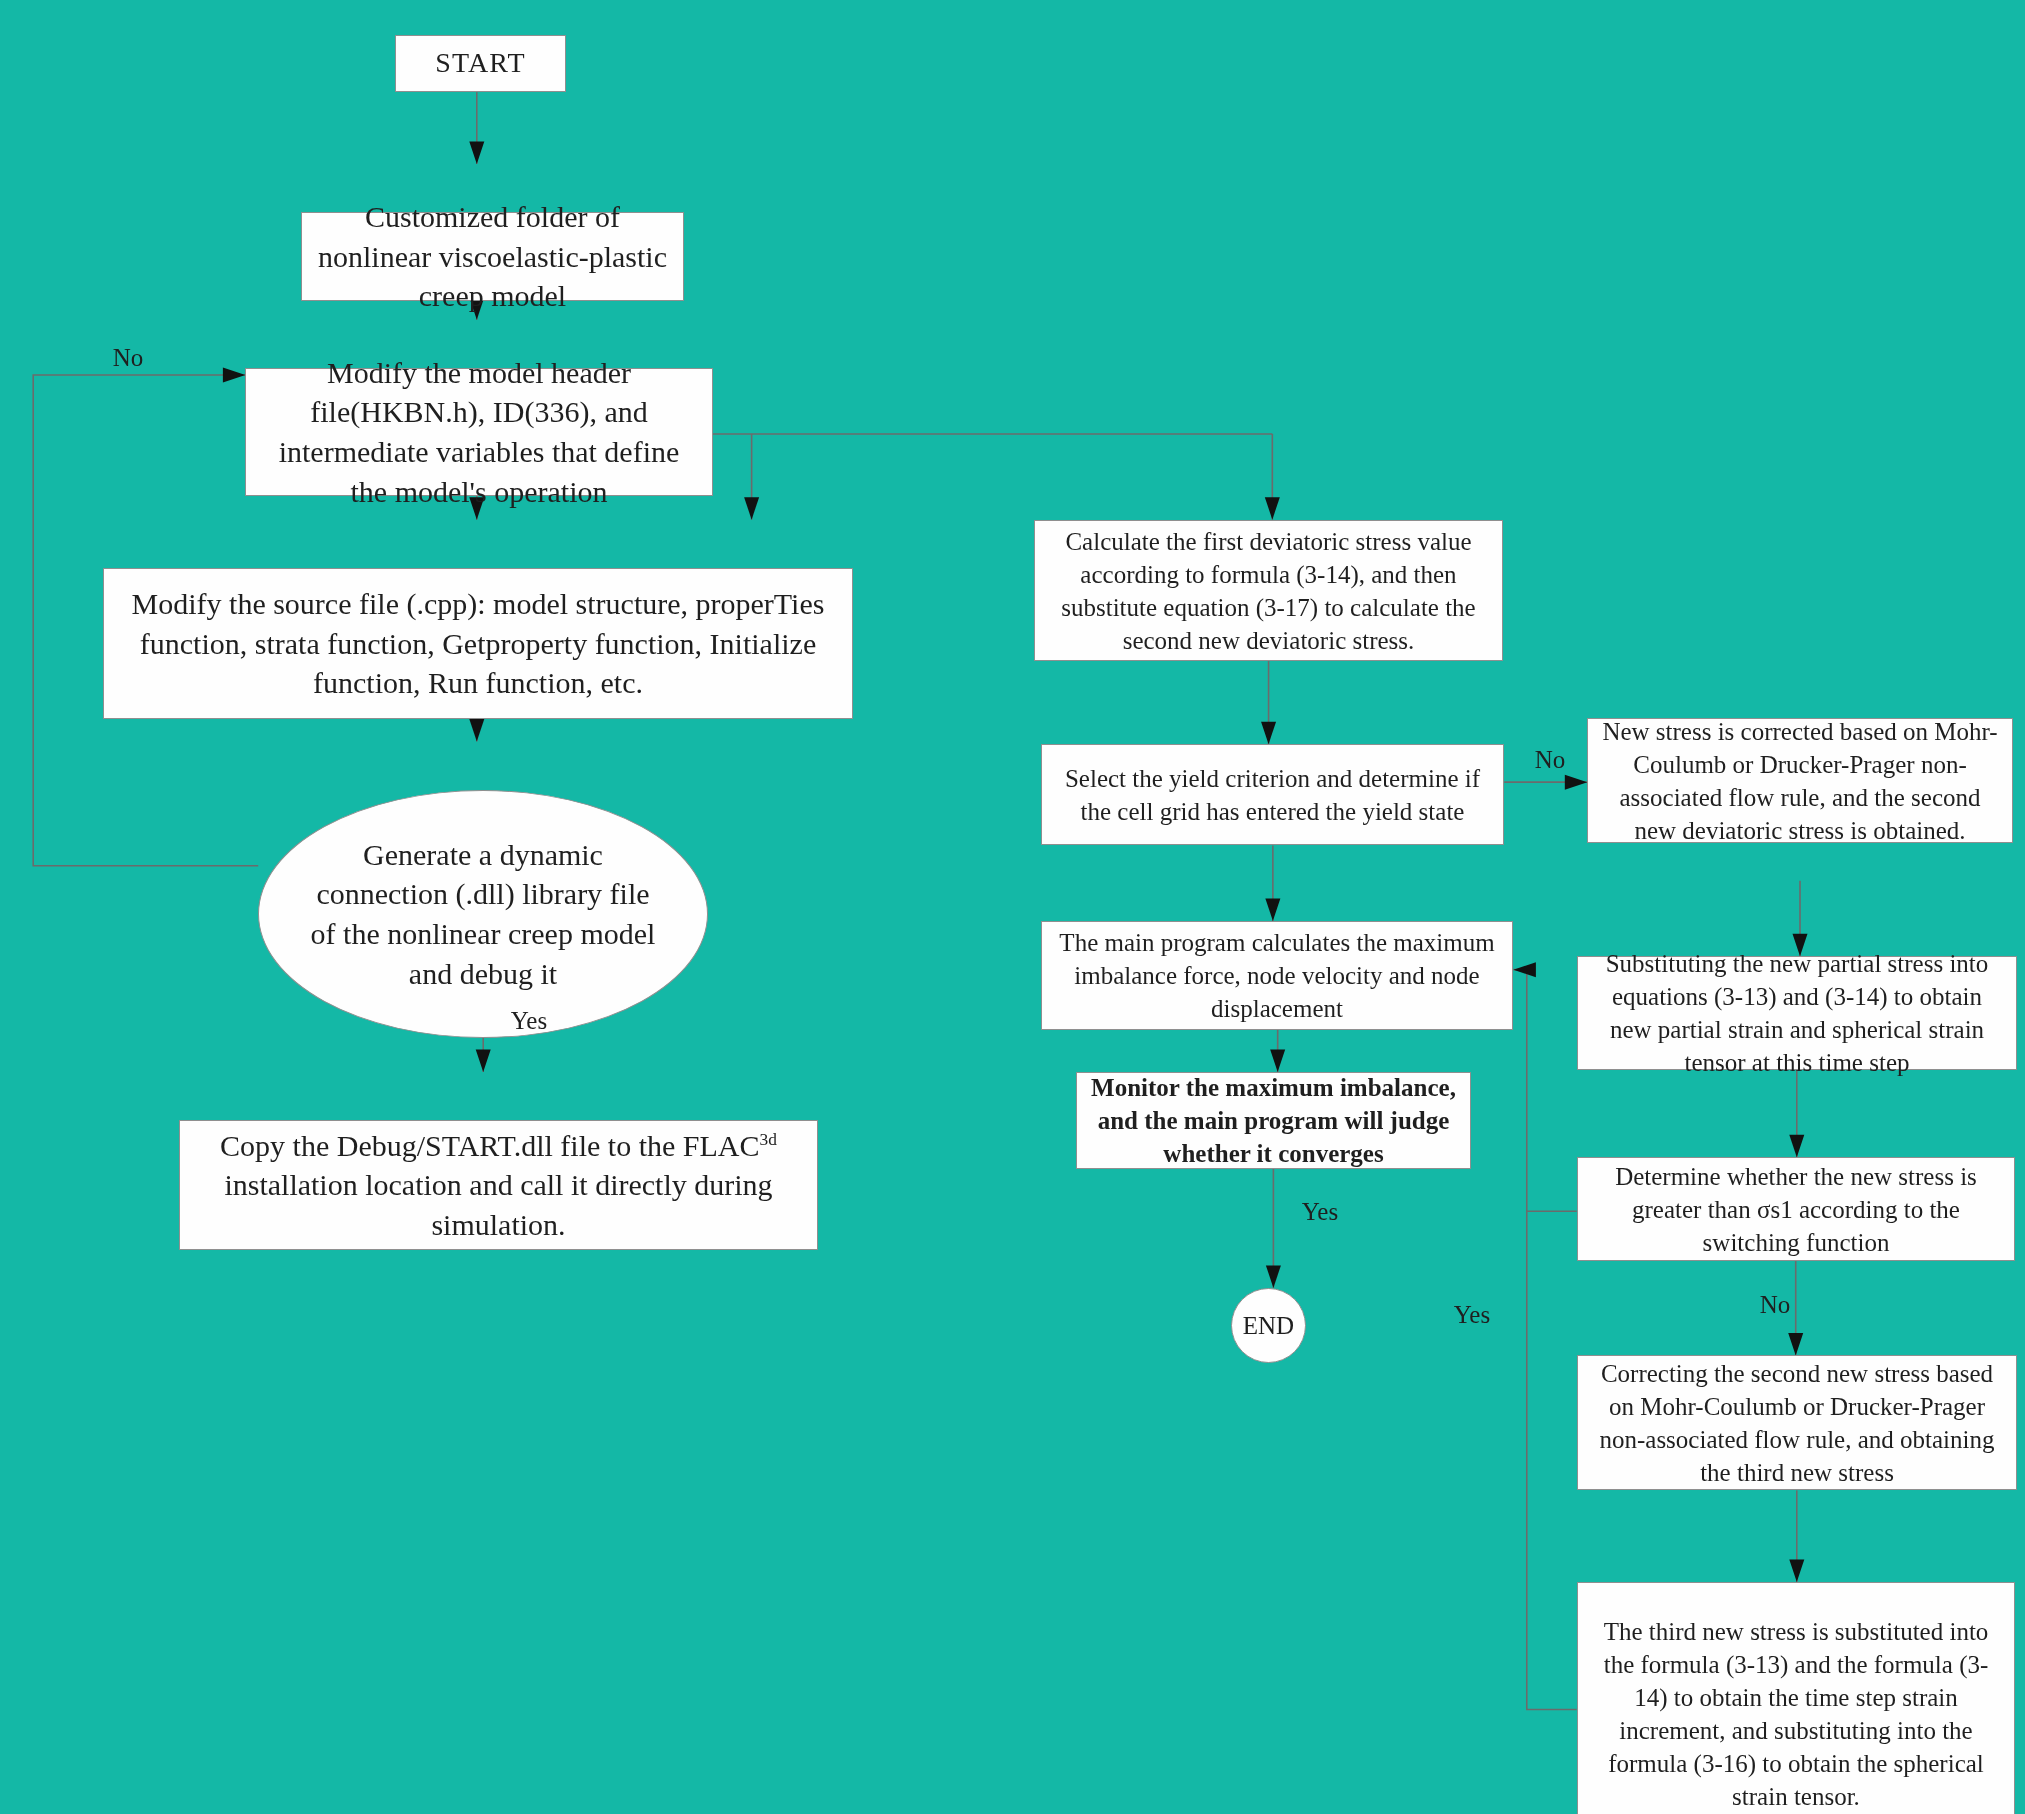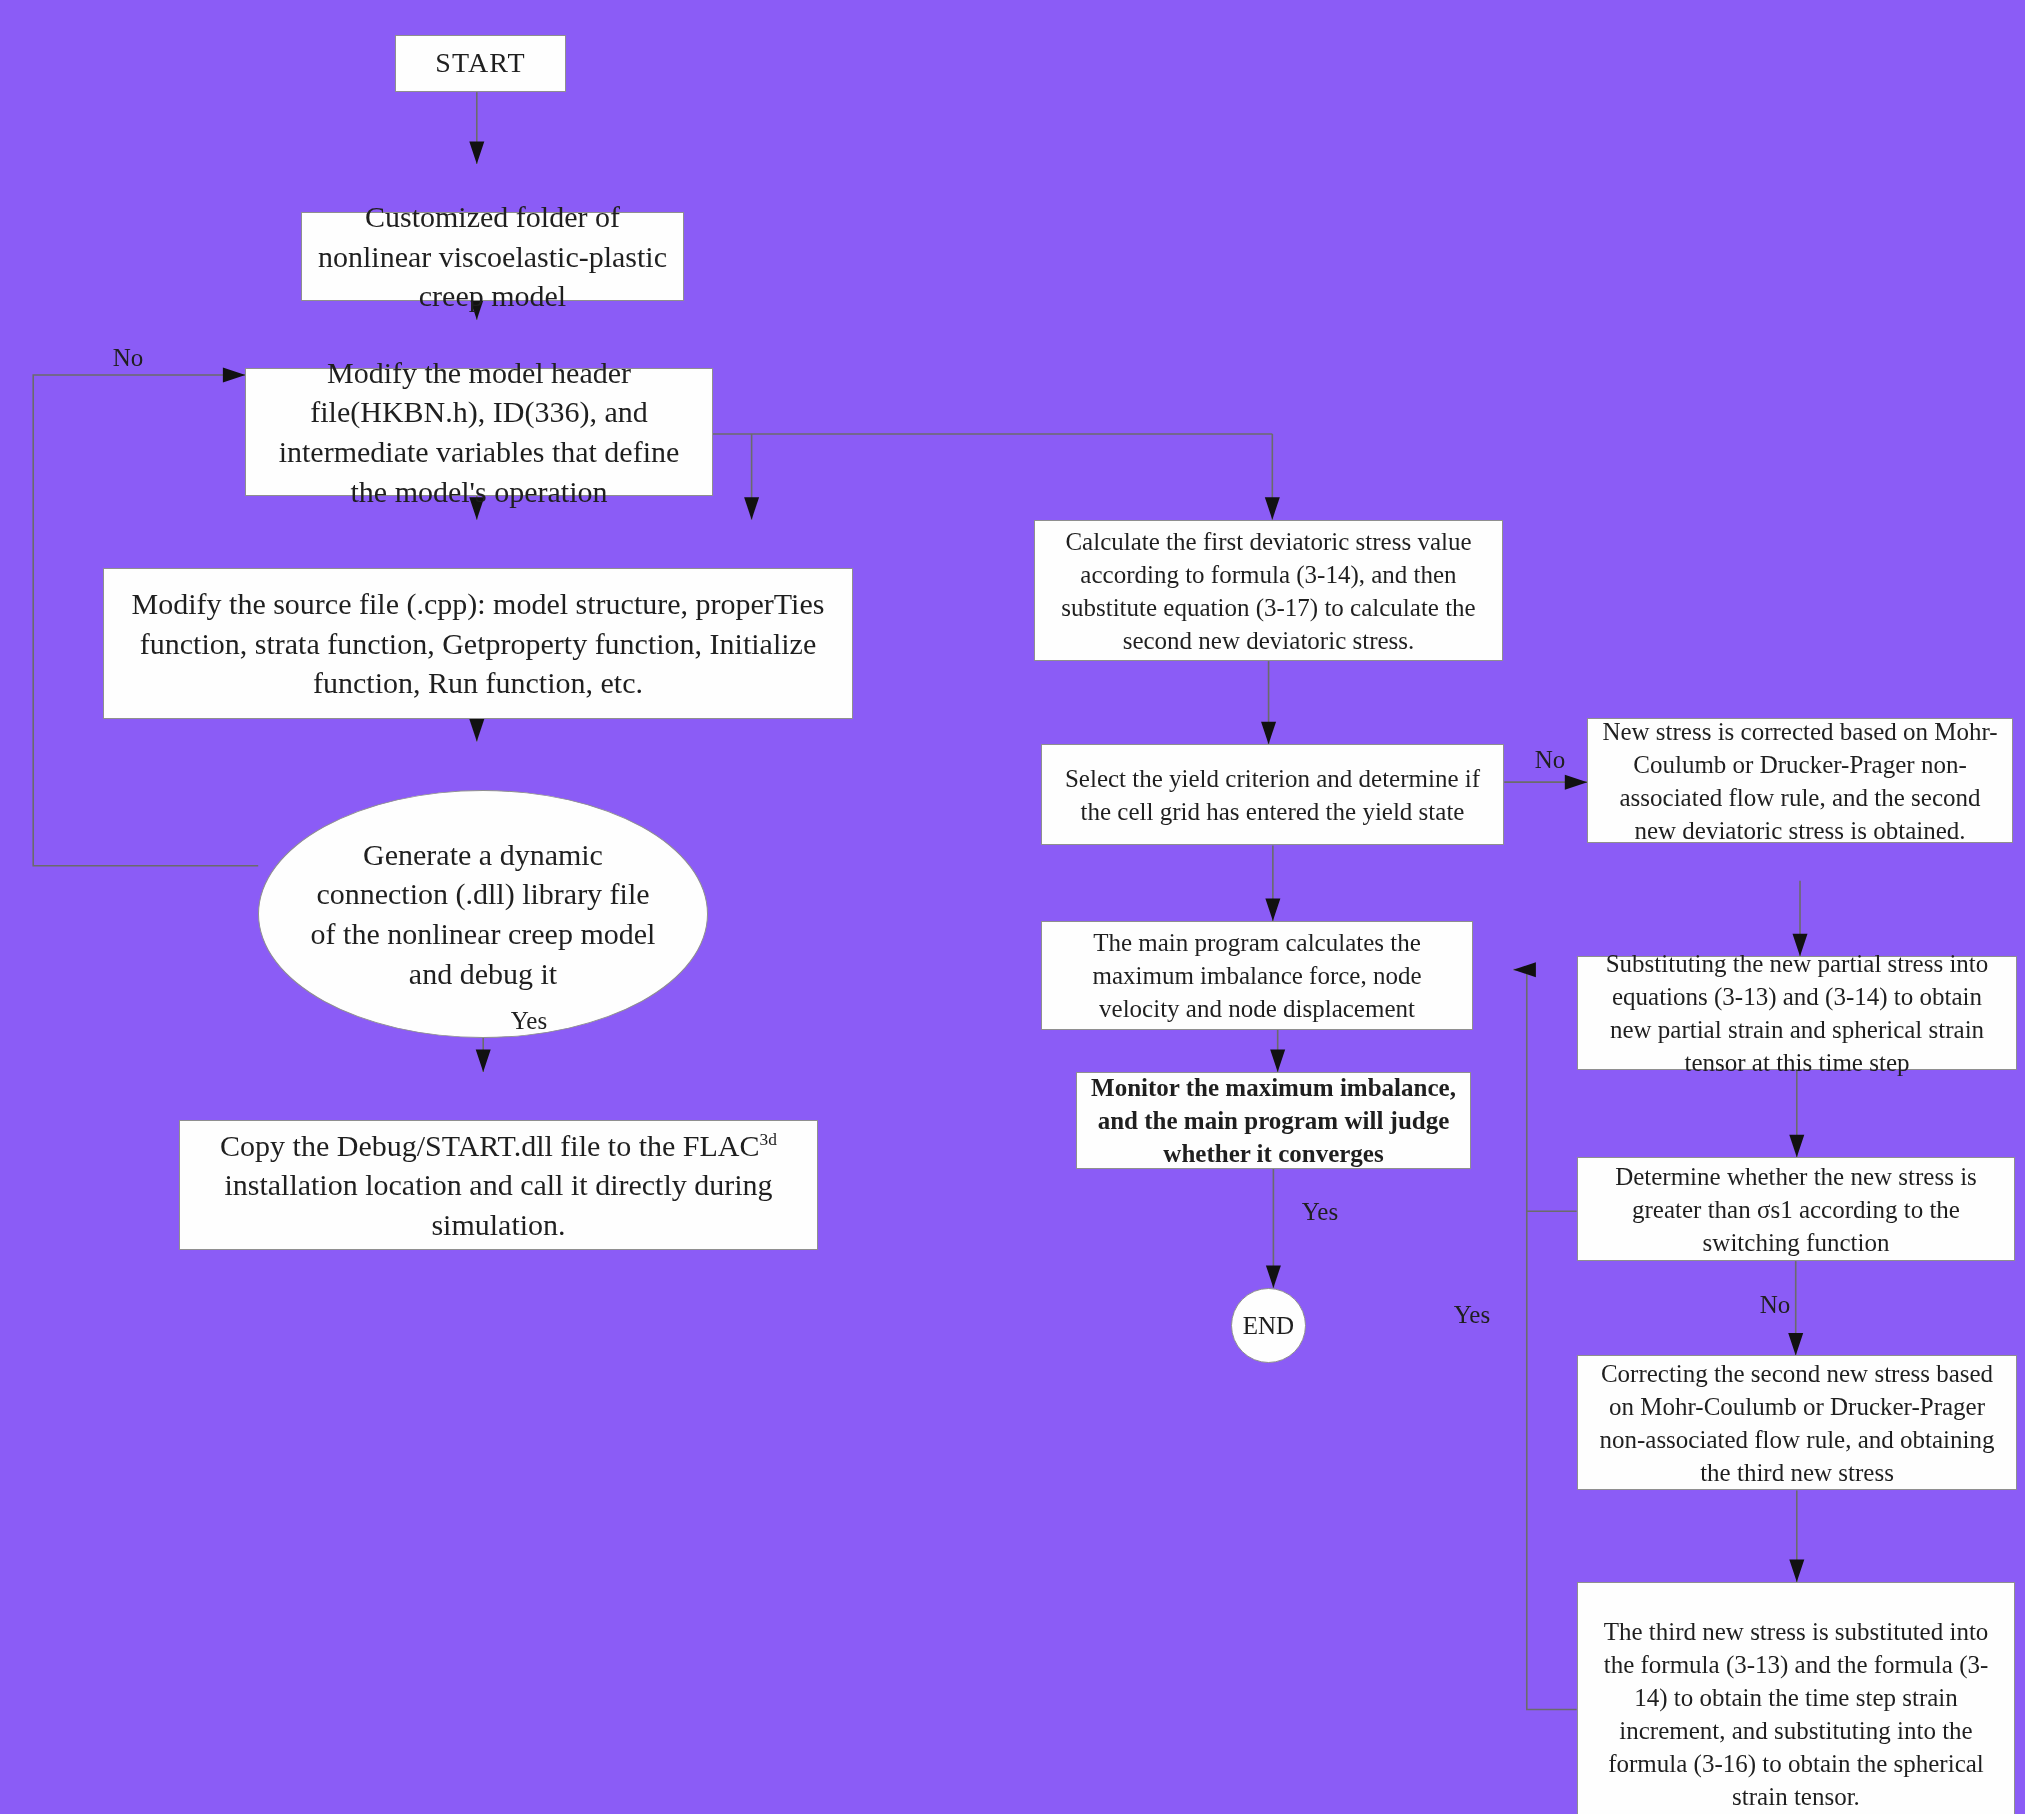--- a/index.html
+++ b/index.html
@@ -1,19 +1,19 @@
 <!DOCTYPE html>
 <html style="font-size:8.6px"><head>
 <meta charset="utf-8">
 <style>
   html,body{margin:0;padding:0;background:#ffffff;}
   .canvas{
     position:relative;
     width:2025px;height:1814px;
-    background:#8b5cf6;
+    background:#14b8a6;
     font-family:"Liberation Serif","DejaVu Serif",serif;
     color:#1f1f1f;
   }
   svg.wires{position:absolute;left:0;top:0;width:2025px;height:1814px;z-index:1;}
   .node{
     position:absolute;
     box-sizing:border-box;
     background:#fefefe;
     border:1.6px solid #8f8f8f;
     display:flex;align-items:center;justify-content:center;
@@ -132,21 +132,21 @@
   </div>
 
   <div class="node" style="left:1034px;top:520px;width:469px;height:141px;">
     <span>Calculate the first deviatoric stress value according to formula (3-14), and then substitute equation (3-17) to calculate the second new deviatoric stress.</span>
   </div>
 
   <div class="node" style="left:1041px;top:744px;width:463px;height:101px;">
     <span>Select the yield criterion and determine if the cell grid has entered the yield state</span>
   </div>
 
-  <div class="node" style="left:1041px;top:921px;width:432px;height:109px;">
+  <div class="node" style="left:1041px;top:921px;width:472px;height:109px;">
     <span>The main program calculates the maximum imbalance force, node velocity and node displacement</span>
   </div>
 
   <div class="node" style="left:1076px;top:1072px;width:395px;height:97px;font-weight:bold;">
     <span>Monitor the maximum imbalance, and the main program will judge whether it converges</span>
   </div>
 
   <div class="node endcap" style="left:1231px;top:1288px;width:75px;height:75px;">
     <span>END</span>
   </div>

